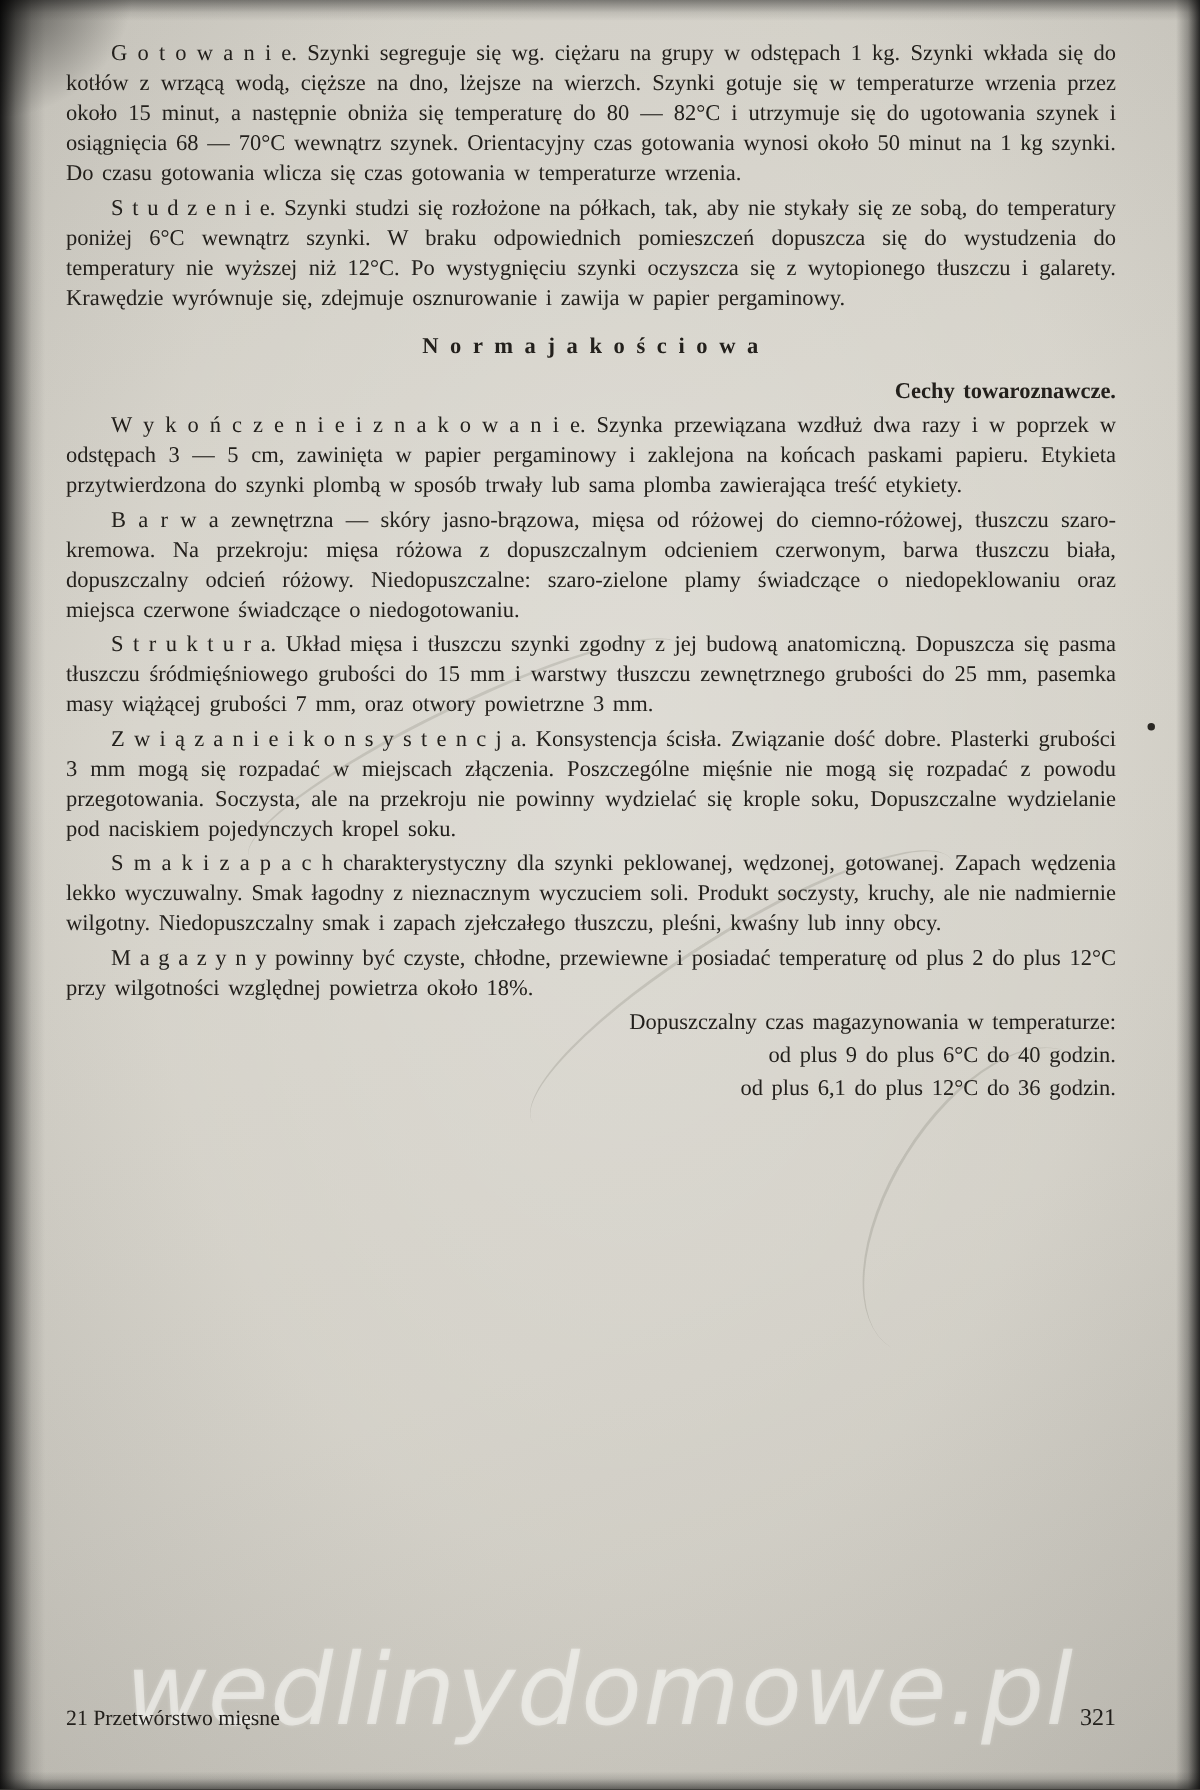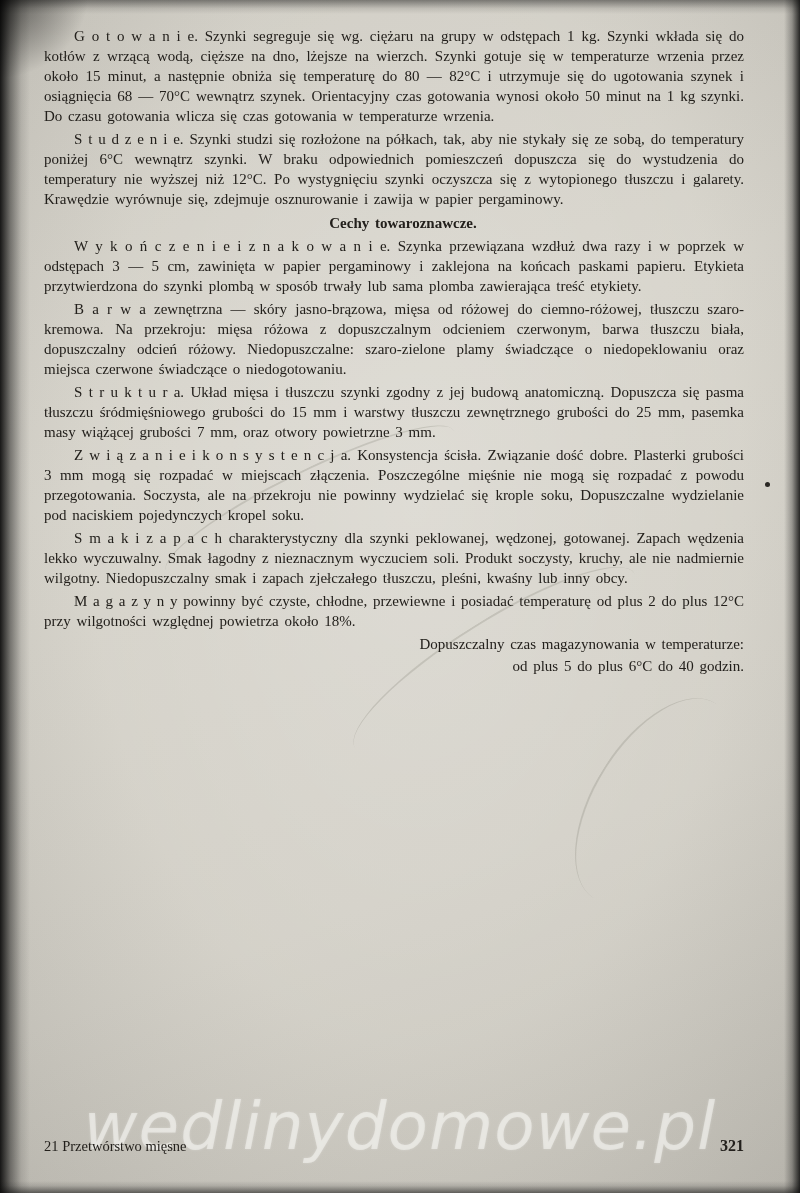--- a/index.html
+++ b/index.html
@@ -60,21 +60,21 @@
   }
   .heading {
     text-align: center;
     font-weight: bold;
     margin: 12px 0 10px 0;
     text-indent: 0;
     letter-spacing: 1px;
   }
   .subheading {
     font-weight: bold;
-    text-align: center;
+    text-align: right;
     text-indent: 18px;
     margin: 4px 0 3px 0;
   }
   .list-line {
     text-align: right;
     text-indent: 30px;
     margin: 0 0 2px 0;
   }
 
   
@@ -106,39 +106,41 @@
   .footer {
     position: absolute;
     left: 44px;
     right: 56px;
     bottom: 38px;
     display: flex;
     justify-content: space-between;
     align-items: baseline;
     font-size: 14.5px;
   }
-  .footer .page-num { font-weight: bold; font-size: 16px; text-align: center; }
+  .footer .page-num { font-weight: normal; font-size: 16px; text-align: center; }
 </style>
 </head>
 <body>
 
 <div class="page">
 
   <div class="content">
     <p class="para">G o t o w a n i e.  Szynki segreguje się wg. ciężaru na grupy w odstępach 1 kg. Szynki wkłada się do kotłów z wrzącą wodą, cięższe na dno, lżejsze na wierzch. Szynki gotuje się w temperaturze wrzenia przez około 15 minut, a następnie obniża się temperaturę do 80 — 82°C i utrzymuje się do ugotowania szynek i osiągnięcia 68 — 70°C wewnątrz szynek. Orientacyjny czas gotowania wynosi około 50 minut na 1 kg szynki. Do czasu gotowania wlicza się czas gotowania w temperaturze wrzenia.</p>
     <p class="para">S t u d z e n i e.  Szynki studzi się rozłożone na półkach, tak, aby nie stykały się ze sobą, do temperatury poniżej 6°C wewnątrz szynki. W braku odpowiednich pomieszczeń dopuszcza się do wystudzenia do temperatury nie wyższej niż 12°C. Po wystygnięciu szynki oczyszcza się z wytopionego tłuszczu i galarety. Krawędzie wyrównuje się, zdejmuje osznurowanie i zawija w papier pergaminowy.</p>
+    <p class="heading">N o r m a   j a k o ś c i o w a</p>
     <p class="subheading">Cechy towaroznawcze.</p>
     <p class="para">W y k o ń c z e n i e  i  z n a k o w a n i e.  Szynka przewiązana wzdłuż dwa razy i w poprzek w odstępach 3 — 5 cm, zawinięta w papier pergaminowy i zaklejona na końcach paskami papieru. Etykieta przytwierdzona do szynki plombą w sposób trwały lub sama plomba zawierająca treść etykiety.</p>
     <p class="para">B a r w a  zewnętrzna — skóry jasno-brązowa, mięsa od różowej do ciemno-różowej, tłuszczu szaro-kremowa. Na przekroju: mięsa różowa z dopuszczalnym odcieniem czerwonym, barwa tłuszczu biała, dopuszczalny odcień różowy. Niedopuszczalne: szaro-zielone plamy świadczące o niedopeklowaniu oraz miejsca czerwone świadczące o niedogotowaniu.</p>
     <p class="para">S t r u k t u r a.  Układ mięsa i tłuszczu szynki zgodny z jej budową anatomiczną. Dopuszcza się pasma tłuszczu śródmięśniowego grubości do 15 mm i warstwy tłuszczu zewnętrznego grubości do 25 mm, pasemka masy wiążącej grubości 7 mm, oraz otwory powietrzne 3 mm.</p>
     <p class="para">Z w i ą z a n i e  i  k o n s y s t e n c j a.  Konsystencja ścisła. Związanie dość dobre. Plasterki grubości 3 mm mogą się rozpadać w miejscach złączenia. Poszczególne mięśnie nie mogą się rozpadać z powodu przegotowania. Soczysta, ale na przekroju nie powinny wydzielać się krople soku, Dopuszczalne wydzielanie pod naciskiem pojedynczych kropel soku.</p>
     <p class="para">S m a k  i  z a p a c h  charakterystyczny dla szynki peklowanej, wędzonej, gotowanej. Zapach wędzenia lekko wyczuwalny. Smak łagodny z nieznacznym wyczuciem soli. Produkt soczysty, kruchy, ale nie nadmiernie wilgotny. Niedopuszczalny smak i zapach zjełczałego tłuszczu, pleśni, kwaśny lub inny obcy.</p>
     <p class="para">M a g a z y n y  powinny być czyste, chłodne, przewiewne i posiadać temperaturę od plus 2 do plus 12°C przy wilgotności względnej powietrza około 18%.</p>
     <p class="list-line">Dopuszczalny czas magazynowania w temperaturze:</p>
-    <p class="list-line">od plus 5 do plus 6°C do 40 godzin.</p>
+    <p class="list-line">od plus 9 do plus 6°C do 40 godzin.</p>
+    <p class="list-line">od plus 6,1 do plus 12°C do 36 godzin.</p>
   </div>
 
   <div class="pen-mark pen-mark-1"></div>
   <div class="pen-mark pen-mark-2"></div>
   <div class="pen-mark pen-mark-3"></div>
   <div class="scan-speck"></div>
 
   <div class="watermark">wedlinydomowe.pl</div>
 
   <div class="footer">

